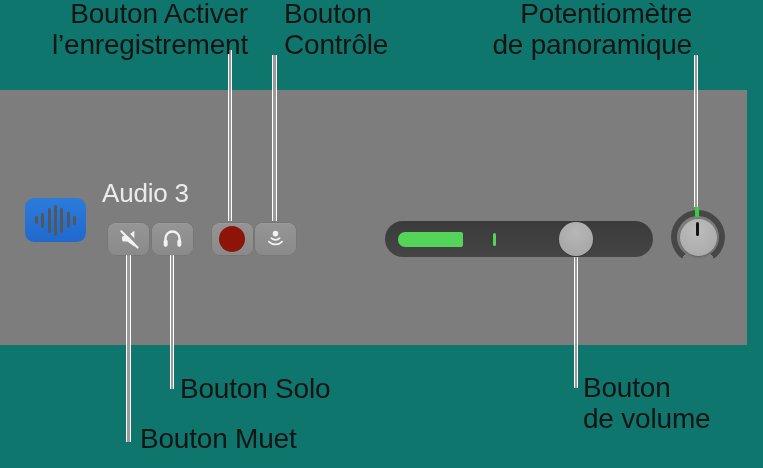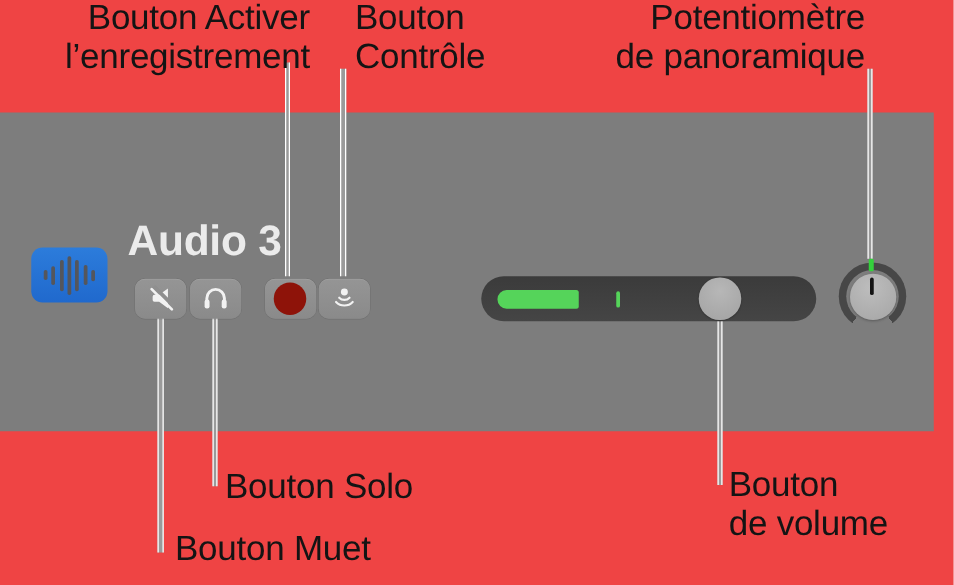--- a/index.html
+++ b/index.html
@@ -1,17 +1,17 @@
 <!DOCTYPE html>
 <html><head>
 <meta charset="utf-8">
 <style>
   html,body{margin:0;padding:0;background:#fff;}
   .stage{
-    position:relative;width:763px;height:468px;background:#ef4444;overflow:hidden;
+    position:relative;width:763px;height:468px;background:#0f766e;overflow:hidden;
     font-family:"Liberation Sans","DejaVu Sans",sans-serif;
   }
   
   .callout{
     position:absolute;color:#141414;font-size:28px;line-height:31px;
     letter-spacing:-0.2px;white-space:pre-line;
   }
   .callout.align-right{text-align:right;}
   #label-record{left:23px;top:-2px;width:225px;text-align:right;}
   #label-control{left:284px;top:-2px;}
@@ -34,22 +34,22 @@
   .panel{
     position:absolute;left:0;top:90px;width:747px;height:255px;background:#7d7d7d;
   }
   .track-icon{
     position:absolute;left:25px;top:198px;width:61px;height:44px;border-radius:9px;
     background:linear-gradient(#2c7cdb,#2069cd);
     display:flex;align-items:center;justify-content:center;gap:3.6px;
   }
   .wavebar{width:2.8px;border-radius:1.4px;background:#54565c;}
   .track-name{
-    position:absolute;left:102px;top:178px;font-size:34px;line-height:30px;
-    font-weight:700;color:#ebebeb;letter-spacing:-0.2px;
+    position:absolute;left:102px;top:178px;font-size:26px;line-height:30px;
+    font-weight:400;color:#ebebeb;letter-spacing:-0.2px;
   }
   
   .tbtn{
     position:absolute;top:222.5px;width:41px;height:32px;border-radius:8px;
     background:linear-gradient(#959595,#8a8a8a);
     box-shadow:0 0 0 0.5px rgba(0,0,0,0.10), inset 0 0.5px 0 rgba(255,255,255,0.12);
     display:flex;align-items:center;justify-content:center;padding:0;border:none;
   }
   #btn-mute{left:108px;}
   #btn-solo{left:151.5px;}

